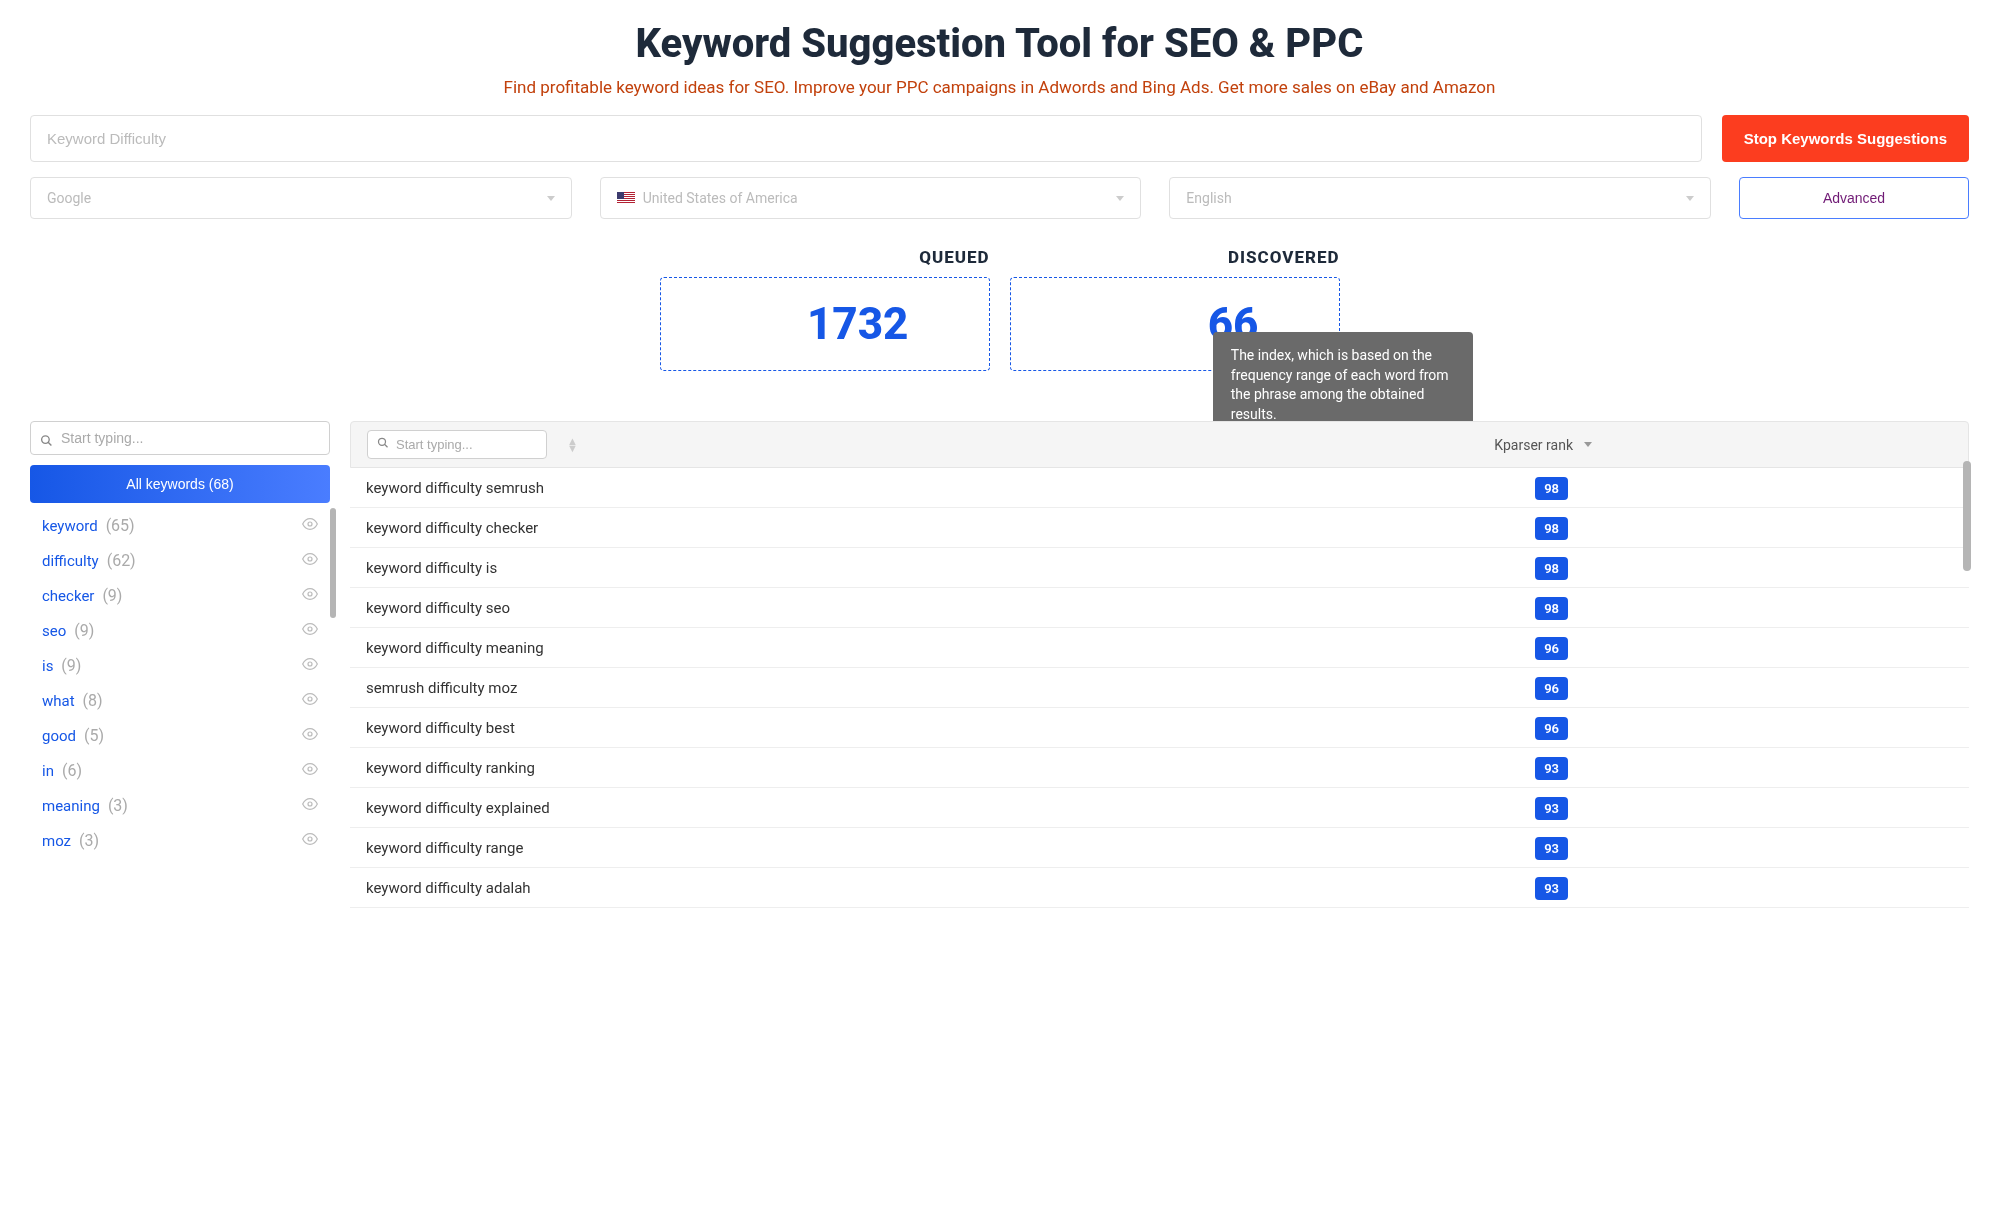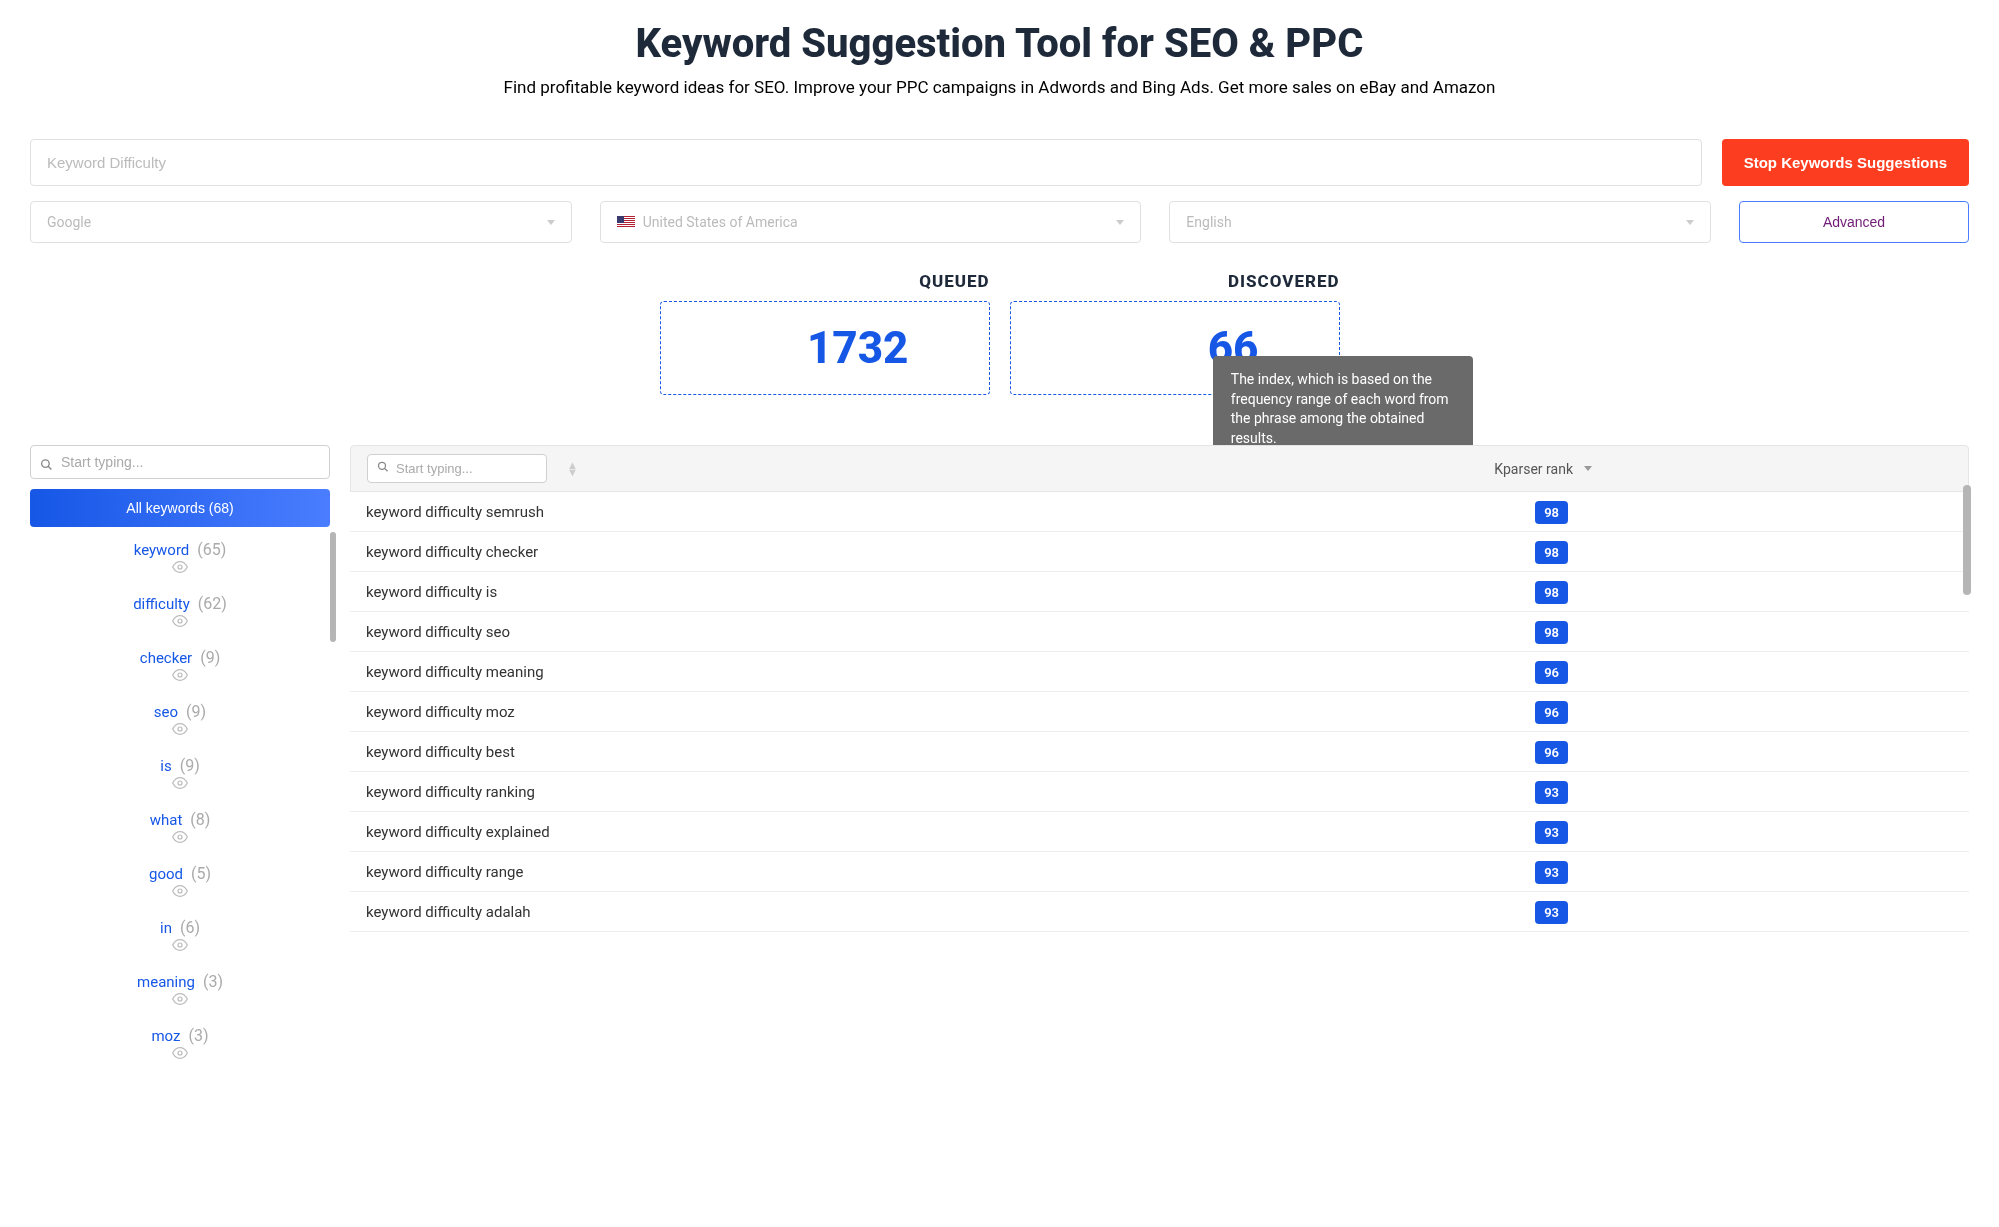--- a/index.html
+++ b/index.html
@@ -16,22 +16,22 @@
 .page-title {
   font-size: 40px;
   font-weight: 800;
   text-align: center;
   color: #1e2a3a;
   margin-bottom: 10px;
 }
 .page-subtitle {
   font-size: 17px;
   text-align: center;
-  color: #000000;
-  margin-bottom: 42px;
+  color: #c2410c;
+  margin-bottom: 18px;
 }
 .controls-row1 {
   display: flex;
   gap: 20px;
   margin-bottom: 15px;
 }
 .keyword-input {
   flex: 1;
   padding: 14px 16px;
   border: 1px solid #e0e0e0;
@@ -195,21 +195,20 @@
 }
 .sidebar-list {
   position: relative;
 }
 .sidebar-item {
   display: flex;
   align-items: center;
   justify-content: space-between;
   padding: 8px 12px;
   cursor: pointer;
-  flex-direction: column;
 }
 .sidebar-item .term {
   color: #1657e6;
   font-size: 15px;
 }
 .sidebar-item .count {
   color: #aaa;
   margin-left: 4px;
 }
 .eye-icon {
@@ -472,21 +471,21 @@
         </div>
         <div class="result-row">
           <span class="result-keyword">keyword difficulty seo</span>
           <span class="result-rank"><span class="rank-badge">98</span></span>
         </div>
         <div class="result-row">
           <span class="result-keyword">keyword difficulty meaning</span>
           <span class="result-rank"><span class="rank-badge">96</span></span>
         </div>
         <div class="result-row">
-          <span class="result-keyword">keyword difficulty moz</span>
+          <span class="result-keyword">semrush difficulty moz</span>
           <span class="result-rank"><span class="rank-badge">96</span></span>
         </div>
         <div class="result-row">
           <span class="result-keyword">keyword difficulty best</span>
           <span class="result-rank"><span class="rank-badge">96</span></span>
         </div>
         <div class="result-row">
           <span class="result-keyword">keyword difficulty ranking</span>
           <span class="result-rank"><span class="rank-badge">93</span></span>
         </div>

